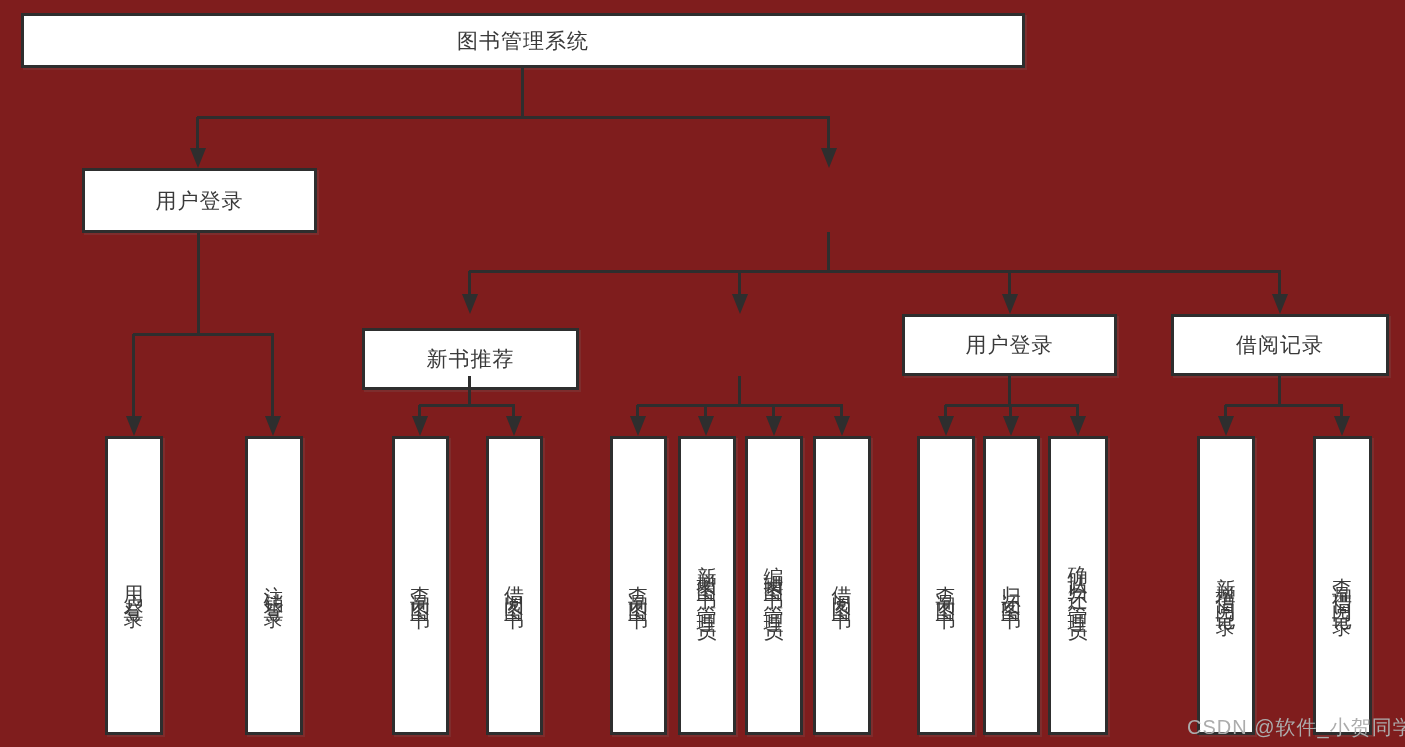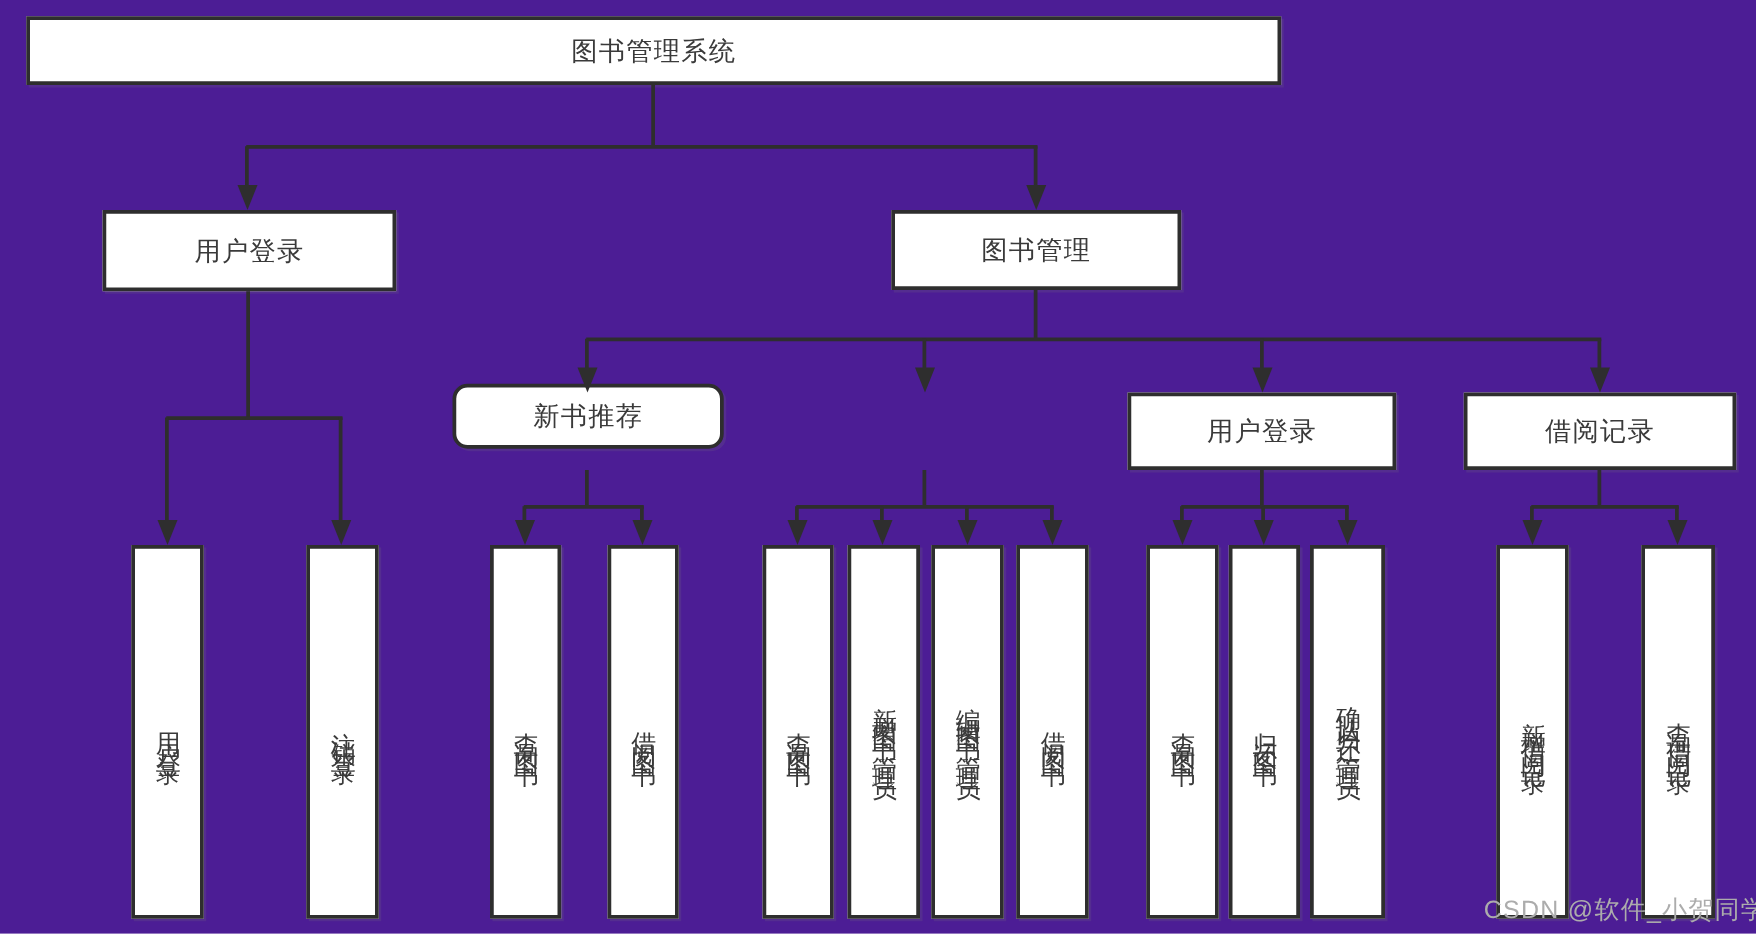--- a/index.html
+++ b/index.html
@@ -1,17 +1,17 @@
 <!DOCTYPE html>
 <html><head>
 <meta charset="utf-8">
 <style>
   html,body{margin:0;padding:0;background:#fff;}
   .canvas{
-    position:relative;width:1405px;height:747px;background:#4c1d95;overflow:hidden;
+    position:relative;width:1405px;height:747px;background:#7f1d1d;overflow:hidden;
     font-family:"Liberation Sans","DejaVu Sans",sans-serif;
   }
   .box{
     position:absolute;box-sizing:border-box;background:#ffffff;
     border:3px solid #2e2e2e;color:#3a3a3a;
     display:flex;align-items:center;justify-content:center;
     box-shadow:2px 2px 0 rgba(120,120,120,0.18);
   }
   .hbox{font-size:21px;letter-spacing:1px;white-space:nowrap;}
   .vbox{
@@ -32,23 +32,22 @@
   }
 </style>
 </head>
 <body>
 
 <div class="canvas">
 
   <div class="box hbox" style="left:21px;top:13px;width:1004px;height:55px;">图书管理系统</div>
 
   <div class="box hbox" style="left:82px;top:168px;width:235px;height:65px;">用户登录</div>
-  <div class="box hbox" style="left:713px;top:168px;width:232px;height:64px;">图书管理</div>
 
-  <div class="box hbox" style="left:362px;top:307px;width:217px;height:52px;border-radius:12px;">新书推荐</div>
+  <div class="box hbox" style="left:362px;top:328px;width:217px;height:62px;">新书推荐</div>
   <div class="box hbox" style="left:902px;top:314px;width:215px;height:62px;">用户登录</div>
   <div class="box hbox" style="left:1171px;top:314px;width:218px;height:62px;">借阅记录</div>
 
   <div class="box vbox" style="left:105px;top:436px;width:58px;height:299px;">用户登录</div>
   <div class="box vbox" style="left:245px;top:436px;width:58px;height:299px;">注销登录</div>
 
   <div class="box vbox" style="left:392px;top:436px;width:57px;height:299px;">查询图书</div>
   <div class="box vbox" style="left:486px;top:436px;width:57px;height:299px;">借阅图书</div>
 
   <div class="box vbox" style="left:610px;top:436px;width:57px;height:299px;">查询图书</div>

